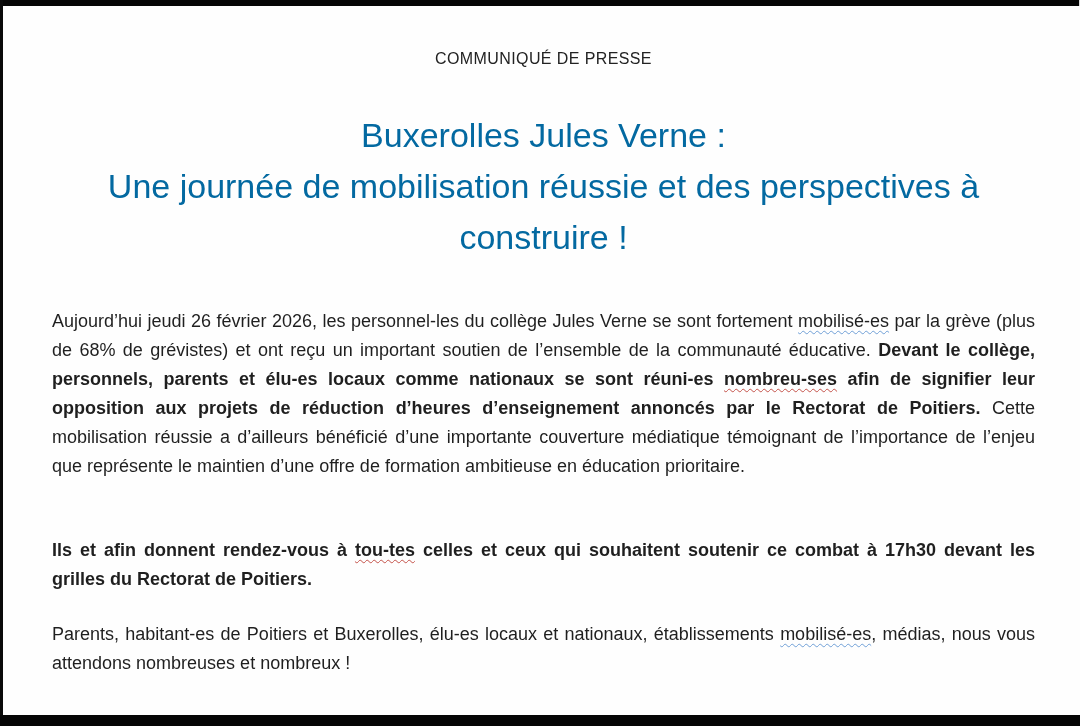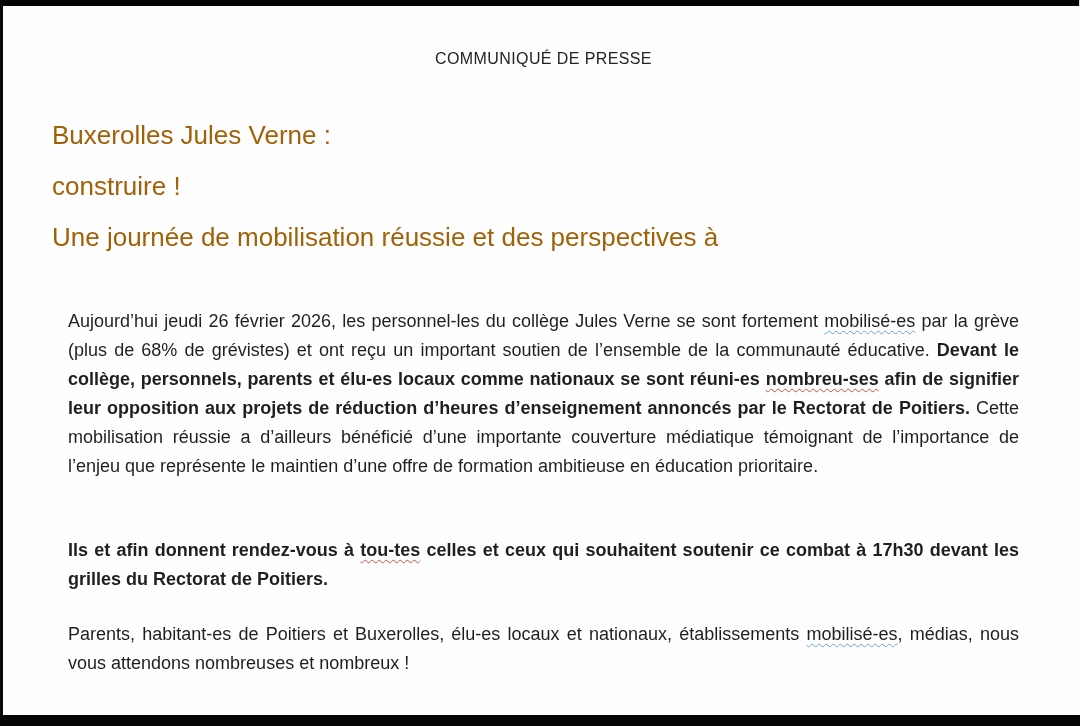--- a/index.html
+++ b/index.html
@@ -27,31 +27,31 @@
   .kicker {
     text-align: center;
     font-size: 16px;
     letter-spacing: 0.4px;
     color: #222;
     margin-top: 6px;
   }
 
   .title {
     margin-top: 42px;
-    text-align: left;
-    font-size: 26px;
+    text-align: center;
+    font-size: 34px;
     line-height: 51px;
     font-weight: 400;
-    color: #a16207;
+    color: #0369a1;
   }
 
   .body-text { font-size: 18px; line-height: 29px; }
 
   .para {
-    margin: 16px;
+    margin: 0;
     text-align: justify;
   }
   .para + .para { margin-top: 26px; }
   .para-first { margin-top: 44px; }
 
   .b { font-weight: bold; }
 
   .sq-blue {
     text-decoration: underline;
     text-decoration-style: wavy;
@@ -79,22 +79,22 @@
 <div class="bar-top"></div>
 <div class="edge-left"></div>
 <div class="edge-right"></div>
 
 <div class="page">
 
   <div class="kicker">COMMUNIQUÉ DE PRESSE</div>
 
   <div class="title">
     <div>Buxerolles Jules Verne :</div>
+    <div>Une journée de mobilisation réussie et des perspectives à</div>
     <div>construire !</div>
-    <div>Une journée de mobilisation réussie et des perspectives à</div>
   </div>
 
   <div class="body-text">
     <p class="para para-first"><span>Aujourd’hui jeudi 26 février 2026, les personnel-les du collège Jules Verne se sont fortement </span><span class="sq-blue">mobilisé-es</span><span> par la grève (plus de 68% de grévistes) et ont reçu un important soutien de l’ensemble de la communauté éducative. </span><span class="b">Devant le collège, personnels, parents et élu-es locaux comme nationaux se sont réuni-es </span><span class="b sq-red">nombreu-ses</span><span class="b"> afin de signifier leur opposition aux projets de réduction d’heures d’enseignement annoncés par le Rectorat de Poitiers.</span><span> Cette mobilisation réussie a d’ailleurs bénéficié d’une importante couverture médiatique témoignant de l’importance de l’enjeu que représente le maintien d’une offre de formation ambitieuse en éducation prioritaire.</span></p>
 
     <p class="para"><br><span class="b">Ils et afin donnent rendez-vous à </span><span class="b sq-red">tou-tes</span><span class="b"> celles et ceux qui souhaitent soutenir ce combat à 17h30 devant les grilles du Rectorat de Poitiers.</span></p>
 
     <p class="para"><span>Parents, habitant-es de Poitiers et Buxerolles, élu-es locaux et nationaux, établissements </span><span class="sq-blue">mobilisé-es</span><span>, médias, nous vous attendons nombreuses et nombreux !</span></p>
 
     <div class="dateline">A Buxerolles le 26 février 2026</div>

